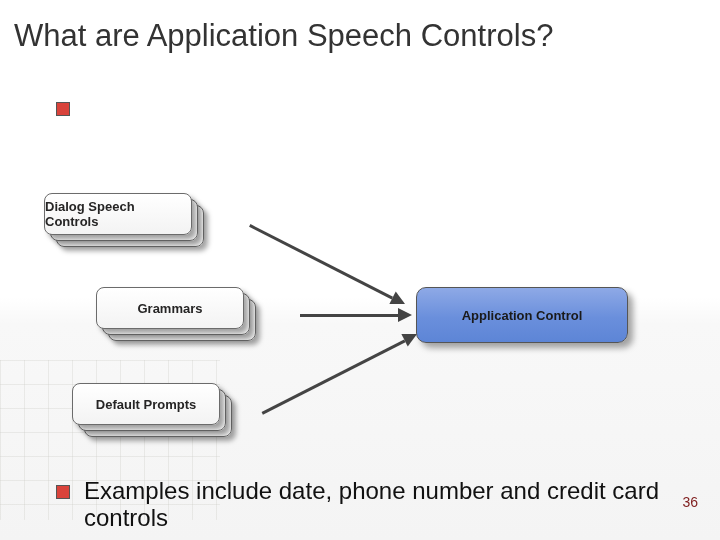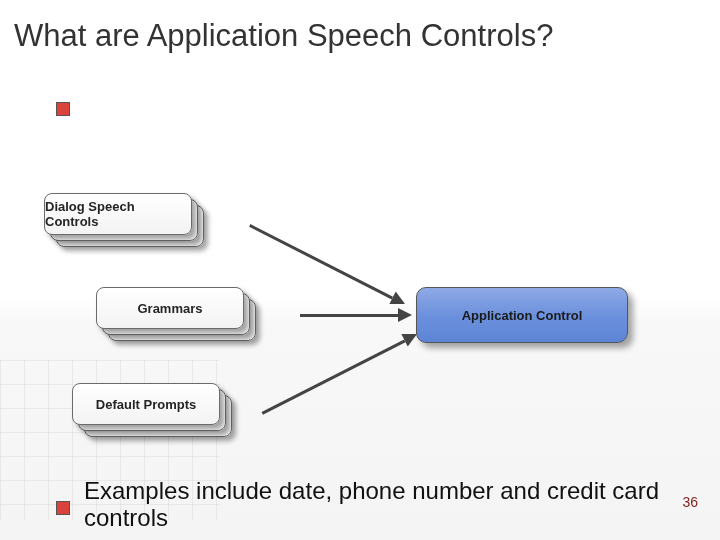--- a/index.html
+++ b/index.html
@@ -30,21 +30,21 @@
     padding: 18px 0 0 14px;
   }
   .bullet-row {
     display: flex;
     align-items: flex-start;
     gap: 14px;
     padding-left: 56px;
     padding-right: 40px;
   }
   .bullet-row.first { margin-top: 40px; }
-  .bullet-row.last  { position: absolute; left: 0; bottom: 8px; align-items: center; }
+  .bullet-row.last  { position: absolute; left: 0; bottom: 8px; }
   .bullet-square {
     width: 14px; height: 14px;
     background: #d9433b;
     border: 1px solid #555;
     flex: 0 0 auto;
     margin-top: 8px;
   }
   .bullet-text {
     font-size: 24px;
     color: #111;

